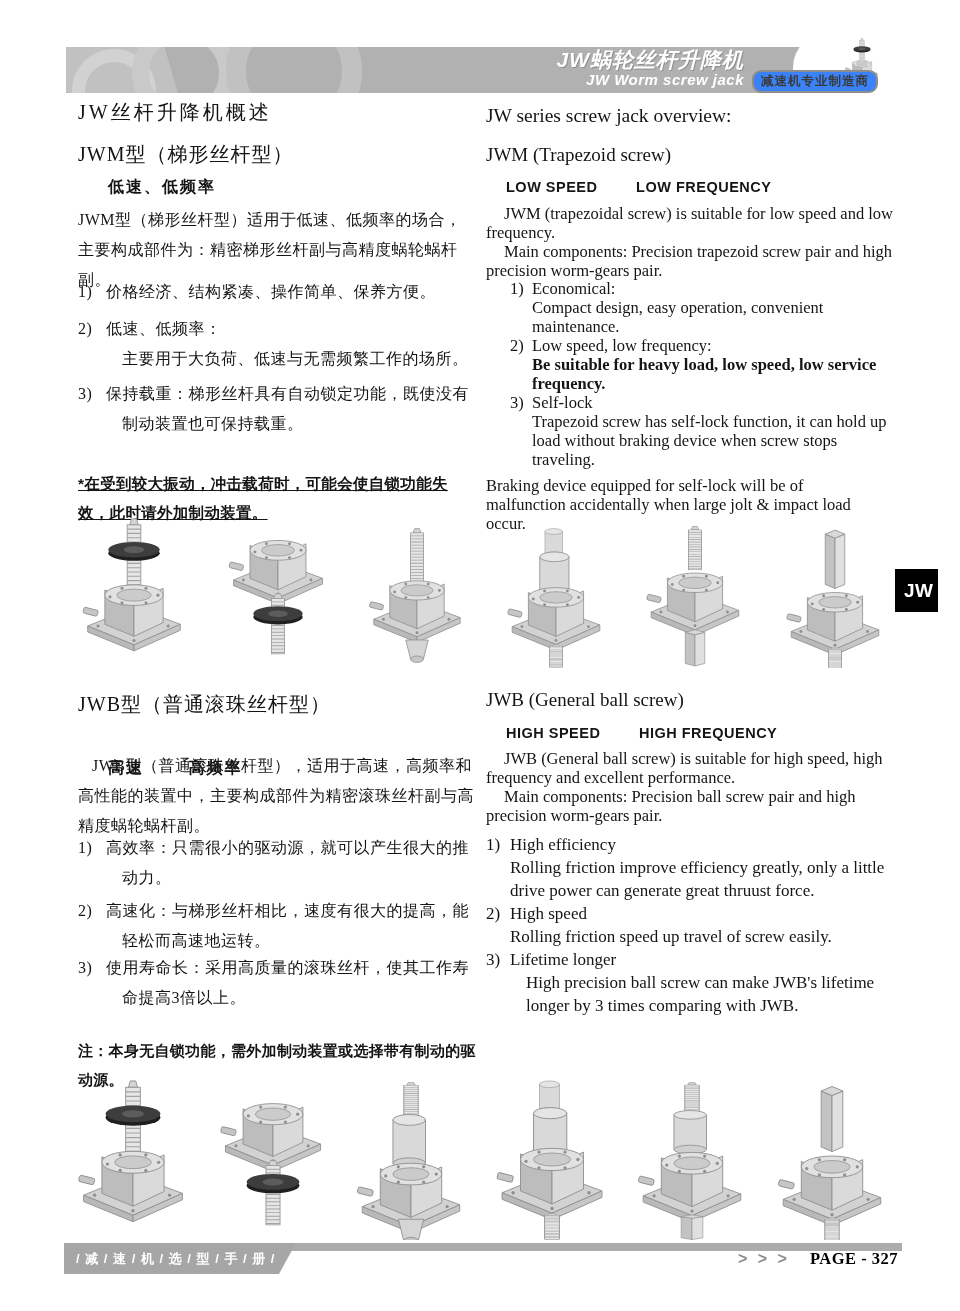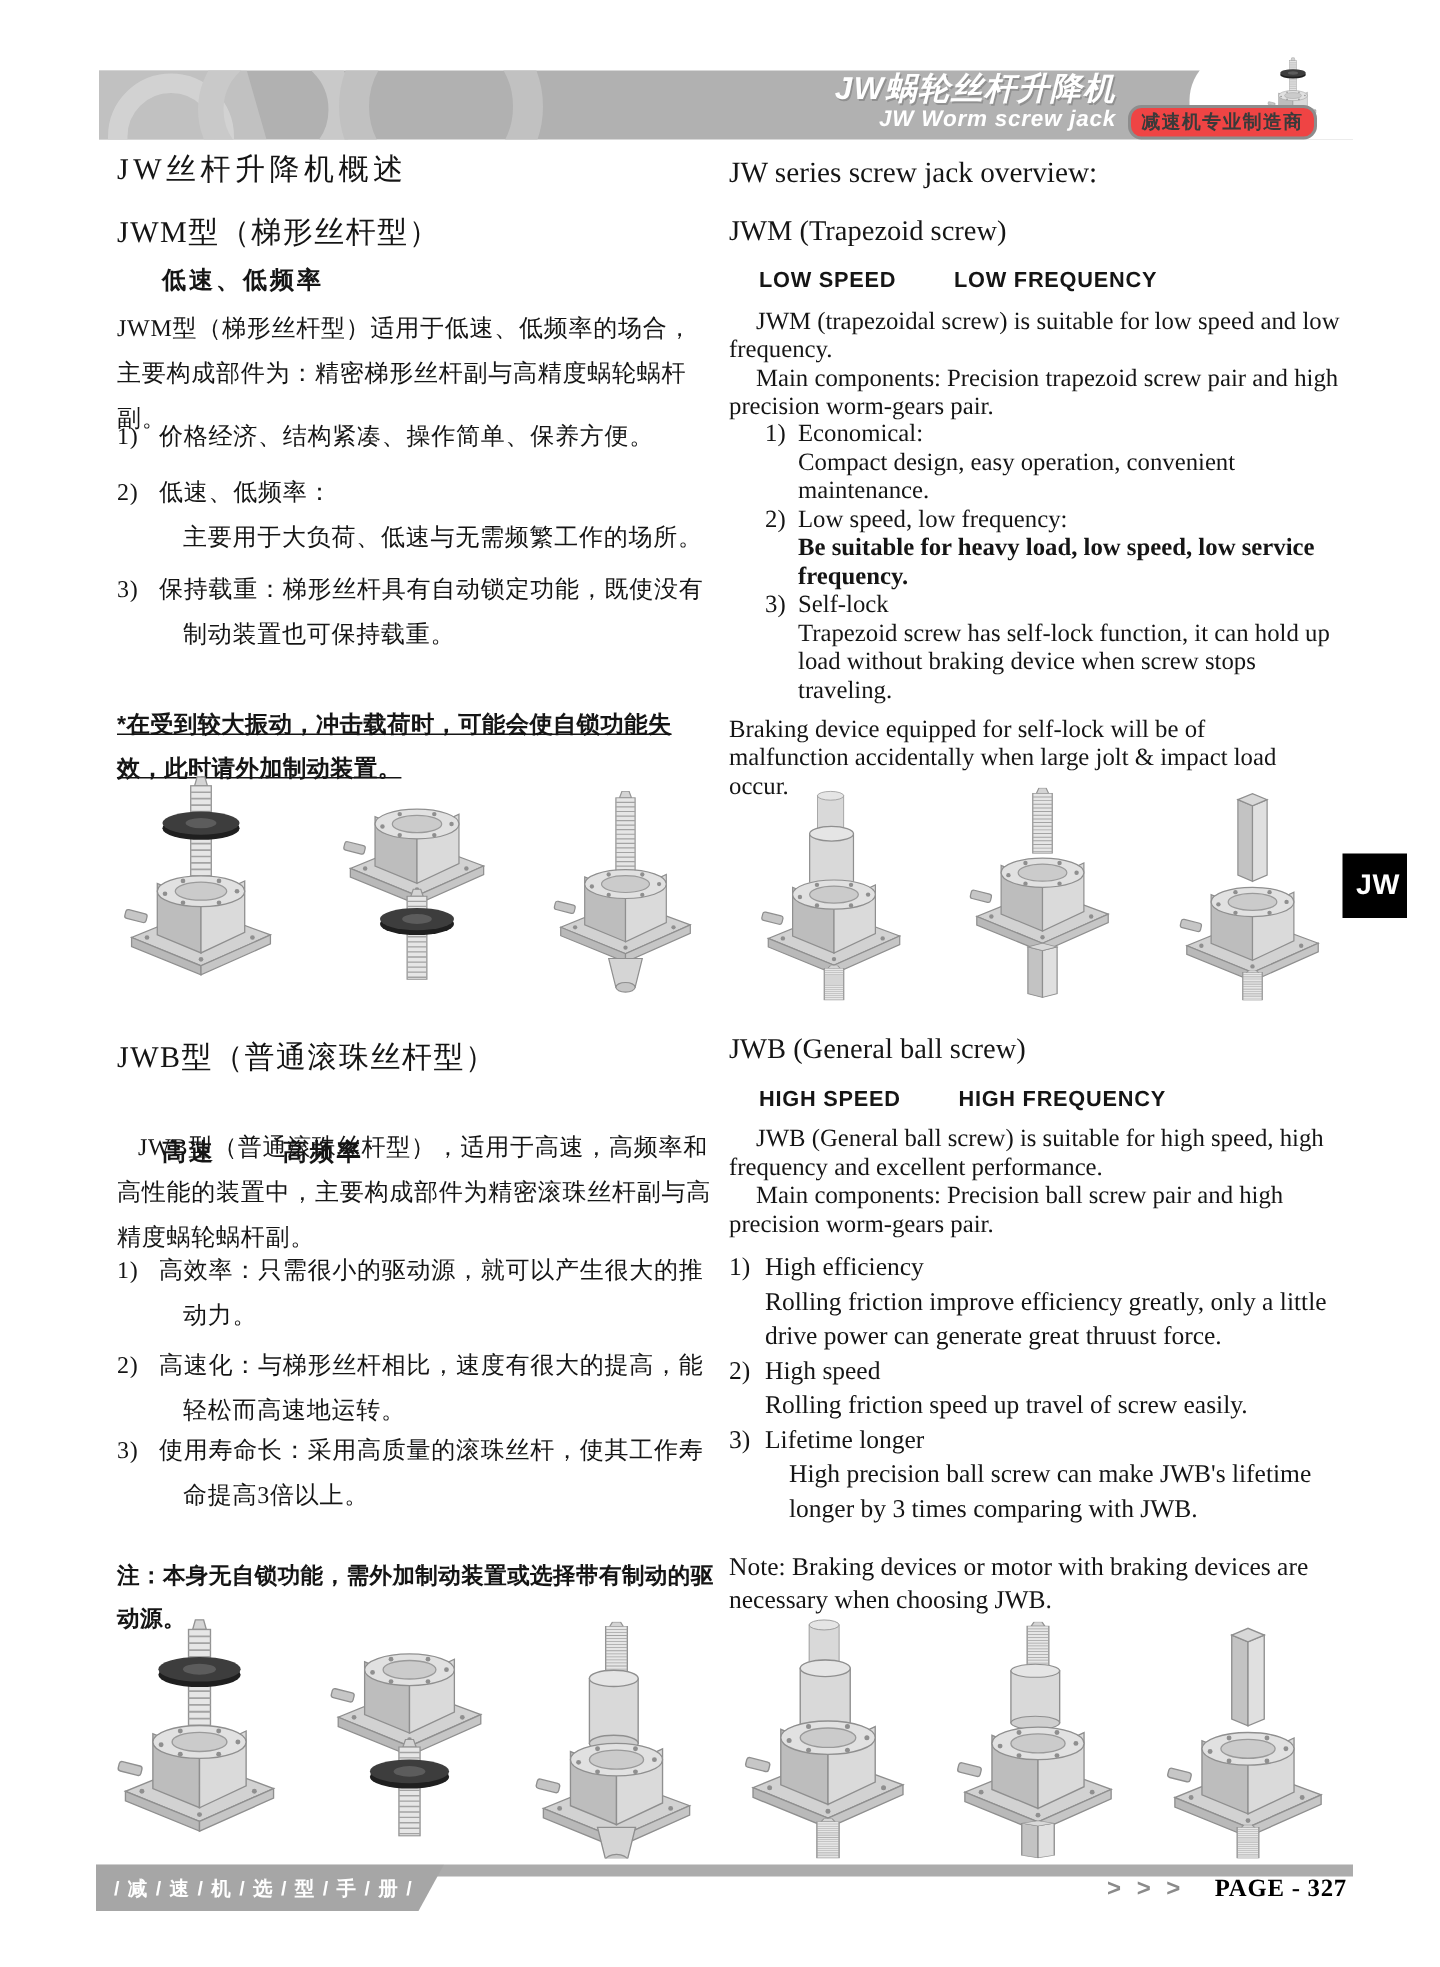--- a/index.html
+++ b/index.html
@@ -13,21 +13,21 @@
   .g1{left:66px;top:-26px;width:70px;height:70px;border-width:17px;border-color:#c9c9c9;}
   .g2{left:160px;top:-44px;width:96px;height:96px;border-width:20px;border-color:#c1c1c1;}
   .g3{left:6px;top:2px;width:58px;height:58px;border-width:13px;border-color:#d4d4d4;opacity:.9;}
   .wedge{position:absolute;left:-36px;top:-14px;width:140px;height:86px;background:#cecece;opacity:.55;transform:rotate(-16deg);}
   .hdr-titles{position:absolute;right:158px;top:1px;text-align:right;color:#ffffff;
               font-family:"Liberation Sans","DejaVu Sans",sans-serif;font-weight:bold;font-style:italic;line-height:1.12;}
   .hdr-cn{font-size:21px;letter-spacing:1px;text-shadow:1px 1px 0 #909090;}
   .hdr-en{font-size:15px;letter-spacing:.5px;}
   .hdr-cloud{position:absolute;left:793px;top:31px;width:114px;height:62px;background:#fff;
              border-radius:40px 16px 0 0 / 36px 14px 0 0;z-index:2;}
-  .hdr-badge{position:absolute;left:752px;top:70px;z-index:3;background:#ef4444;border:2px solid #8d8d8d;border-radius:9px;
+  .hdr-badge{position:absolute;left:752px;top:70px;z-index:3;background:#3b82f6;border:2px solid #8d8d8d;border-radius:9px;
              padding:1px 7px;font-family:"Liberation Sans",sans-serif;font-size:12.5px;font-weight:bold;color:#3a3a3a;letter-spacing:1px;}
   .hdr-jack{position:absolute;left:845px;top:38px;z-index:3;}
 
   
   .side-tab{position:absolute;left:895px;top:569px;width:43px;height:43px;background:#000;color:#fff;
             font-family:"Liberation Sans",sans-serif;font-weight:bold;font-size:19px;line-height:43px;
             padding-left:9px;box-sizing:border-box;letter-spacing:.5px;}
 
   
   .cn{font-size:16px;line-height:30px;letter-spacing:.5px;}
@@ -365,21 +365,20 @@
       </span>
     </div>
     <div class="en-item">
       <span class="num">3)</span>
       <span class="body">
         <span style="display:block;">Lifetime longer</span>
         <span style="display:block;margin-left:16px;">High precision ball screw can make JWB's lifetime longer by 3 times comparing with JWB.</span>
       </span>
     </div>
   </div>
-  <div class="blk en" style="left:486px;top:1034px;width:404px;font-size:17px;line-height:22px;">Note: Braking devices or motor with braking devices are necessary when choosing JWB.</div>
 
   <div class="jack-row row-bot">
     <div class="jack"><svg viewBox="0 0 120 175" width="118" height="160">
           <use href="#jack-a"></use>
         </svg></div>
     <div class="jack"><svg viewBox="0 0 120 175" width="114" height="154">
           <use href="#jack-b"></use>
         </svg></div>
     <div class="jack"><svg viewBox="0 0 120 175" width="116" height="158">
           <use href="#jack-g"></use>

